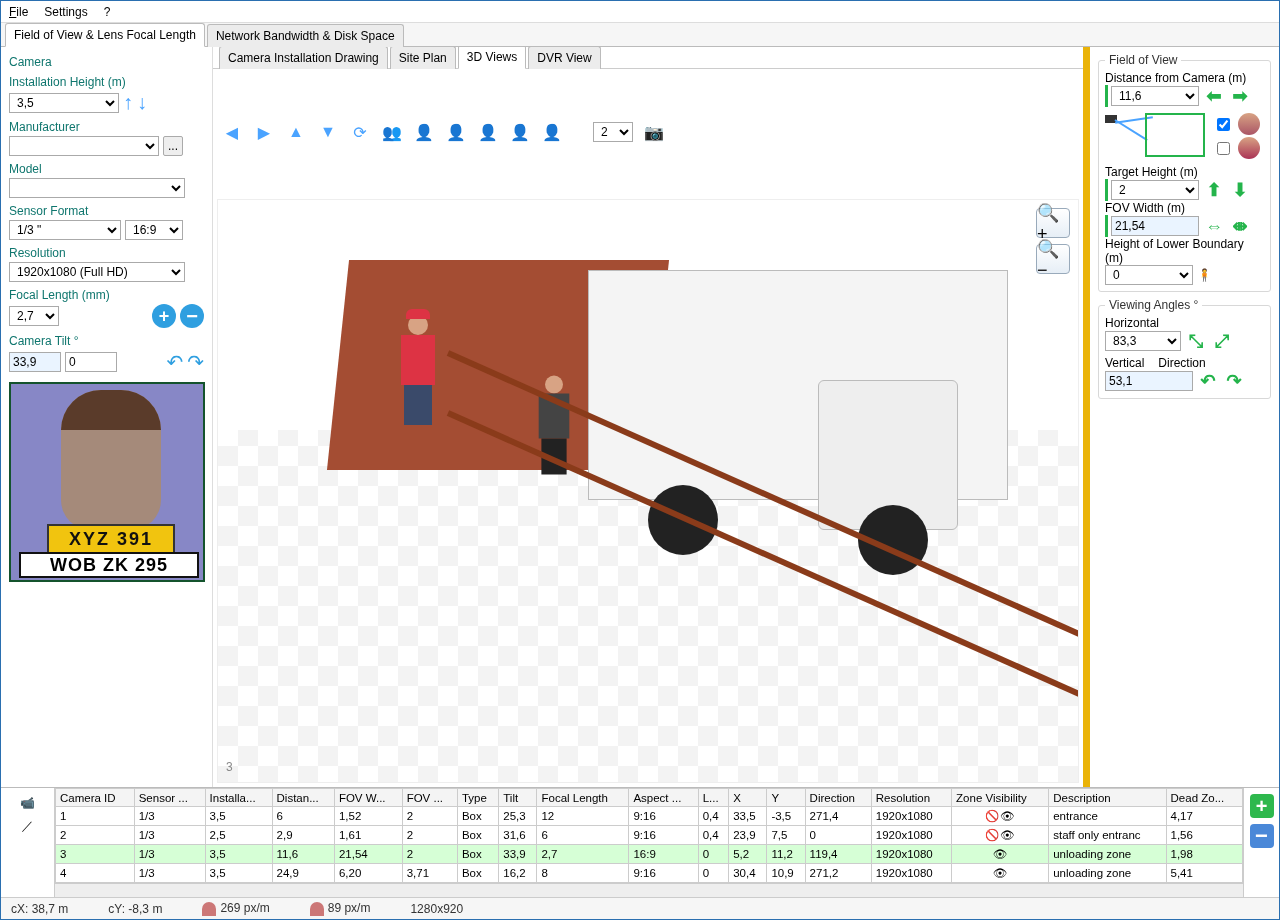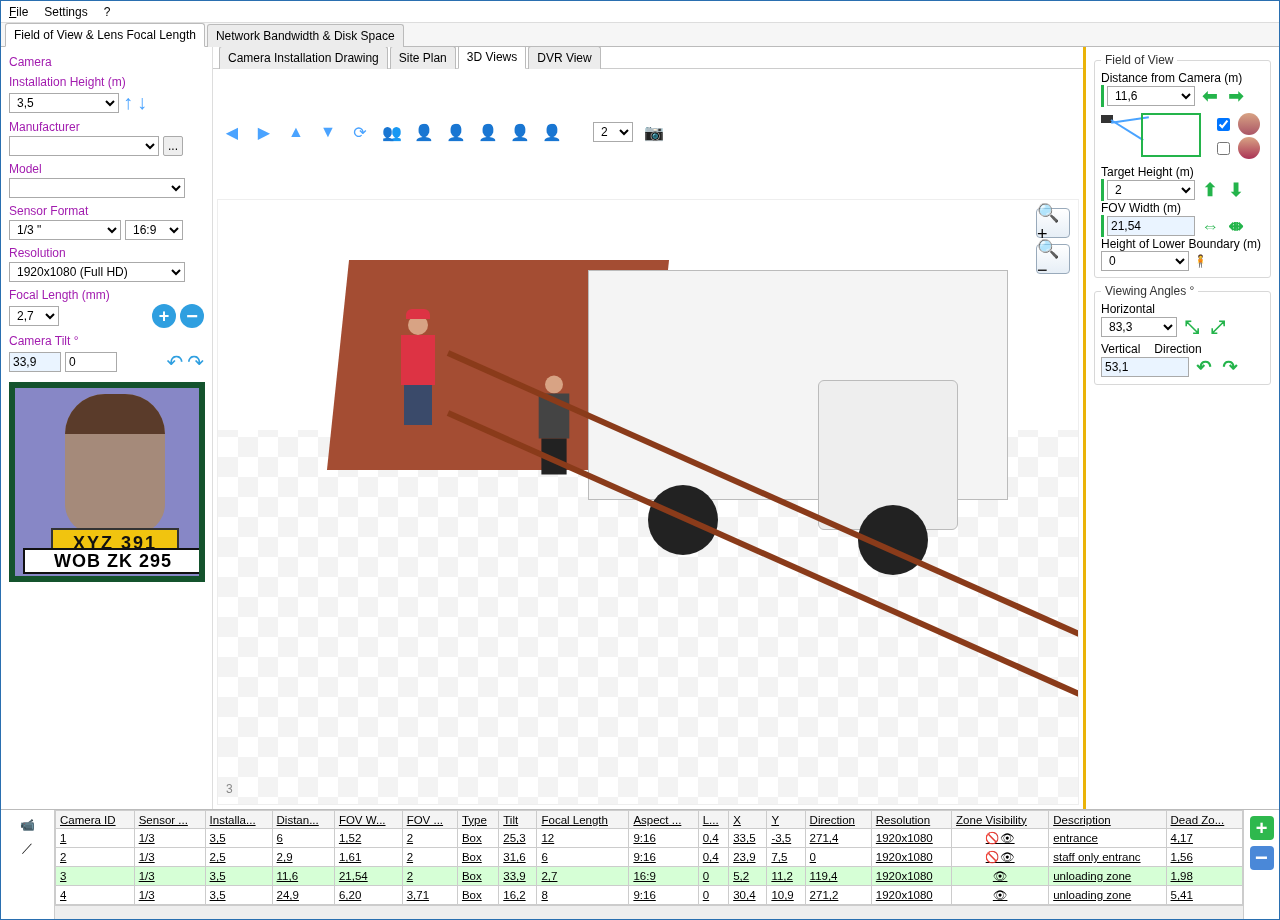--- a/index.html
+++ b/index.html
@@ -12,30 +12,30 @@
 .winbtn { width:34px;height:20px;border:1px solid #7a9fc7;background:linear-gradient(#f6fafe,#dce9f7);display:flex;align-items:center;justify-content:center;font-size:12px;cursor:pointer;}
 .winbtn.close{background:linear-gradient(#f39b8d,#d9442a);color:#fff;border-color:#a33;}
 .menubar { height:22px; background:#fff; display:flex; align-items:center; padding:0 8px; gap:16px; border-bottom:1px solid #ddd;}
 .menubar span { cursor:pointer;}
 .menubar span u{text-decoration:underline;}
 .maintabs { height:24px; display:flex; align-items:flex-end; border-bottom:1px solid #bbb; background:#f6f6f6; padding-left:4px;}
 .tab { padding:4px 8px; border:1px solid #bbb; border-bottom:none; background:#ececec; margin-right:2px; cursor:pointer; border-radius:3px 3px 0 0; position:relative; top:1px;}
 .tab.active { background:#fff; font-weight:normal; border-bottom:1px solid #fff;}
 .workarea { flex:1; display:flex; background:#fff; overflow:hidden;}
 .leftpanel { width:212px; border-right:1px solid #ddd; padding:4px 8px; display:flex; flex-direction:column; gap:2px; background:#fff;}
-.leftpanel .seclabel { color:#a21caf; margin-top:4px;}
+.leftpanel .seclabel { color:#0f766e; margin-top:4px;}
 .rowline{display:flex;align-items:center;gap:4px;}
 .inp, select { height:20px; border:1px solid #aaa; padding:0 3px; background:#fff; font-size:12px;}
 select{appearance:auto;}
 .btnicon{width:20px;height:20px;border:1px solid #aaa;background:#eee;display:flex;align-items:center;justify-content:center;cursor:pointer;border-radius:2px;}
 .bluearrow{color:#4aa3ff;font-size:20px;font-weight:bold;}
 .add{background:#2f9fe0;border-radius:50%;width:24px;height:24px;color:#fff;display:flex;align-items:center;justify-content:center;font-size:18px;font-weight:bold;cursor:pointer;}
 .remove{background:#2f9fe0;border-radius:50%;width:24px;height:24px;color:#fff;display:flex;align-items:center;justify-content:center;font-size:20px;font-weight:bold;cursor:pointer;}
 .rotarrow{color:#2f9fe0;font-size:20px;cursor:pointer;}
-.preview { width:196px; height:200px; background:#8787c6; margin-top:6px; border:6px solid #14532d; position:relative; overflow:hidden;}
+.preview { width:196px; height:200px; background:#8787c6; margin-top:6px; border:2px solid #14532d; position:relative; overflow:hidden;}
 .preview .face{position:absolute;left:50px;top:6px;width:100px;height:140px;background:#a58a7a;border-radius:40px 40px 30px 30px;}
 .preview .hair{position:absolute;left:50px;top:6px;width:100px;height:40px;background:#5a3b2a;border-radius:40px 40px 0 0;}
 .preview .plate1{position:absolute;left:36px;top:140px;width:128px;height:30px;background:#f1c40f;border:2px solid #333;color:#111;font-weight:700;font-size:18px;display:flex;align-items:center;justify-content:center;letter-spacing:2px;}
 .preview .plate2{position:absolute;left:8px;bottom:2px;width:180px;height:26px;background:#fff;border:2px solid #111;font-weight:800;font-size:18px;display:flex;align-items:center;justify-content:center;letter-spacing:1px;}
 .centerpanel { flex:1; display:flex; flex-direction:column; background:#fff;gap:48px;}
 .viewtabs { height:22px; display:flex; align-items:flex-end; padding-left:6px; border-bottom:1px solid #ccc;}
 .vtoolbar{height:30px;display:flex;align-items:center;gap:10px;padding:0 8px;}
 .vtoolbar .tbtn{width:22px;height:22px;display:flex;align-items:center;justify-content:center;color:#4aa3ff;font-size:16px;cursor:pointer;}
 .viewport{flex:1;background:#fff;position:relative;margin:4px;border:1px solid #eee;overflow:hidden;}
 .zoombtns{position:absolute;right:8px;top:8px;display:flex;flex-direction:column;gap:6px;}
@@ -50,33 +50,33 @@
 .wheel.w2{left:640px;top:305px;}
 .fence{position:absolute;left:230px;top:150px;width:700px;height:400px;}
 .fence .rail{position:absolute;left:0;top:0;width:100%;height:6px;background:#8a3b1a;transform:rotate(24deg);transform-origin:left center;}
 .person{position:absolute;width:40px;height:110px;}
 .person .head{width:20px;height:20px;background:#d8a384;border-radius:50%;margin:0 auto;}
 .person .body{width:34px;height:50px;margin:0 auto;}
 .person .legs{width:28px;height:40px;background:#3a4a6a;margin:0 auto;}
 .p1{left:180px;top:115px;} .p1 .body{background:#d34;}
 .p1 .head{position:relative;} .p1 .cap{position:absolute;width:24px;height:10px;background:#d34;border-radius:6px 6px 0 0;left:-2px;top:-6px;}
 .p2{left:316px;top:170px;transform:scale(.9);} .p2 .body{background:#444;} .p2 .legs{background:#222;}
-.rightpanel { width:196px; border-left:3px solid #eab308; padding:4px 8px; background:#fff;}
+.rightpanel { width:196px; border-left:7px solid #eab308; padding:4px 8px; background:#fff;}
 .greenarrow{color:#24b44b;font-size:18px;font-weight:bold;cursor:pointer;}
 .greenbtnsm{width:22px;height:22px;display:flex;align-items:center;justify-content:center;}
 .camdiagram{height:50px;margin:4px 0;position:relative;}
 .camdiagram .cam{position:absolute;left:0;top:4px;width:12px;height:8px;background:#333;}
 .camdiagram .frame{position:absolute;left:40px;top:2px;width:60px;height:44px;border:2px solid #24b44b;}
 .camdiagram .line1{position:absolute;left:10px;top:8px;width:38px;height:2px;background:#4aa3ff;transform:rotate(-8deg);}
 .camdiagram .line2{position:absolute;left:10px;top:8px;width:38px;height:2px;background:#4aa3ff;transform:rotate(32deg);transform-origin:left;}
 .readonly{background:#eaf4ff;}
 .bottomgrid{height:110px;border-top:1px solid #bbb;background:#fff;display:flex;}
 .bottomgrid .lefttools{width:54px;border-right:1px solid #ccc;display:flex;flex-direction:column;align-items:center;gap:8px;padding-top:8px;}
 .gridwrap{flex:1;overflow:auto;position:relative;}
-table.grid{border-collapse:collapse;width:100%;text-decoration:underline;}
+table.grid{border-collapse:collapse;width:100%;}
 table.grid th, table.grid td{border:1px solid #ccc;padding:2px 4px;text-align:left;white-space:nowrap;font-size:11.5px;height:18px;}
 table.grid th{background:#f4f4f4;font-weight:normal;}
 tr.selrow td{background:#d6ffd6;}
 .bottomgrid .righttools{width:36px;border-left:1px solid #ccc;display:flex;flex-direction:column;align-items:center;gap:6px;padding-top:6px;}
 .plusgreen{width:24px;height:24px;background:#2eb84d;border-radius:4px;color:#fff;display:flex;align-items:center;justify-content:center;font-size:20px;font-weight:bold;cursor:pointer;}
 .minusblue{width:24px;height:24px;background:#4a88d8;border-radius:4px;color:#fff;display:flex;align-items:center;justify-content:center;font-size:22px;font-weight:bold;cursor:pointer;}
 .statusbar{height:22px;border-top:1px solid #ccc;background:#f6f6f6;display:flex;align-items:center;padding:0 10px;gap:40px;font-size:12px;color:#333;}
 .iconppl{display:inline-block;width:14px;height:14px;background:#c77;border-radius:50% 50% 0 0;margin-right:4px;vertical-align:middle;}
 .hscroll{height:18px;background:#eee;border-top:1px solid #ccc;}
 fieldset{border:1px solid #d8d8d8;border-radius:3px;padding:4px 6px 6px 6px;margin-top:2px;}
@@ -379,13 +379,20 @@
           </tbody>
       </table>
       <div class="hscroll"></div>
     </div>
     <div class="righttools">
       <div class="plusgreen">+</div>
       <div class="minusblue">−</div>
     </div>
   </div>
 
+  <div class="statusbar">
+    <span>cX: 38,7 m</span>
+    <span>cY: -8,3 m</span>
+    <span><span class="iconppl"></span><span>269 px/m</span></span>
+    <span><span class="iconppl"></span><span>89 px/m</span></span>
+    <span>1280x920</span>
+  </div>
 </div>
 
 </body></html>

